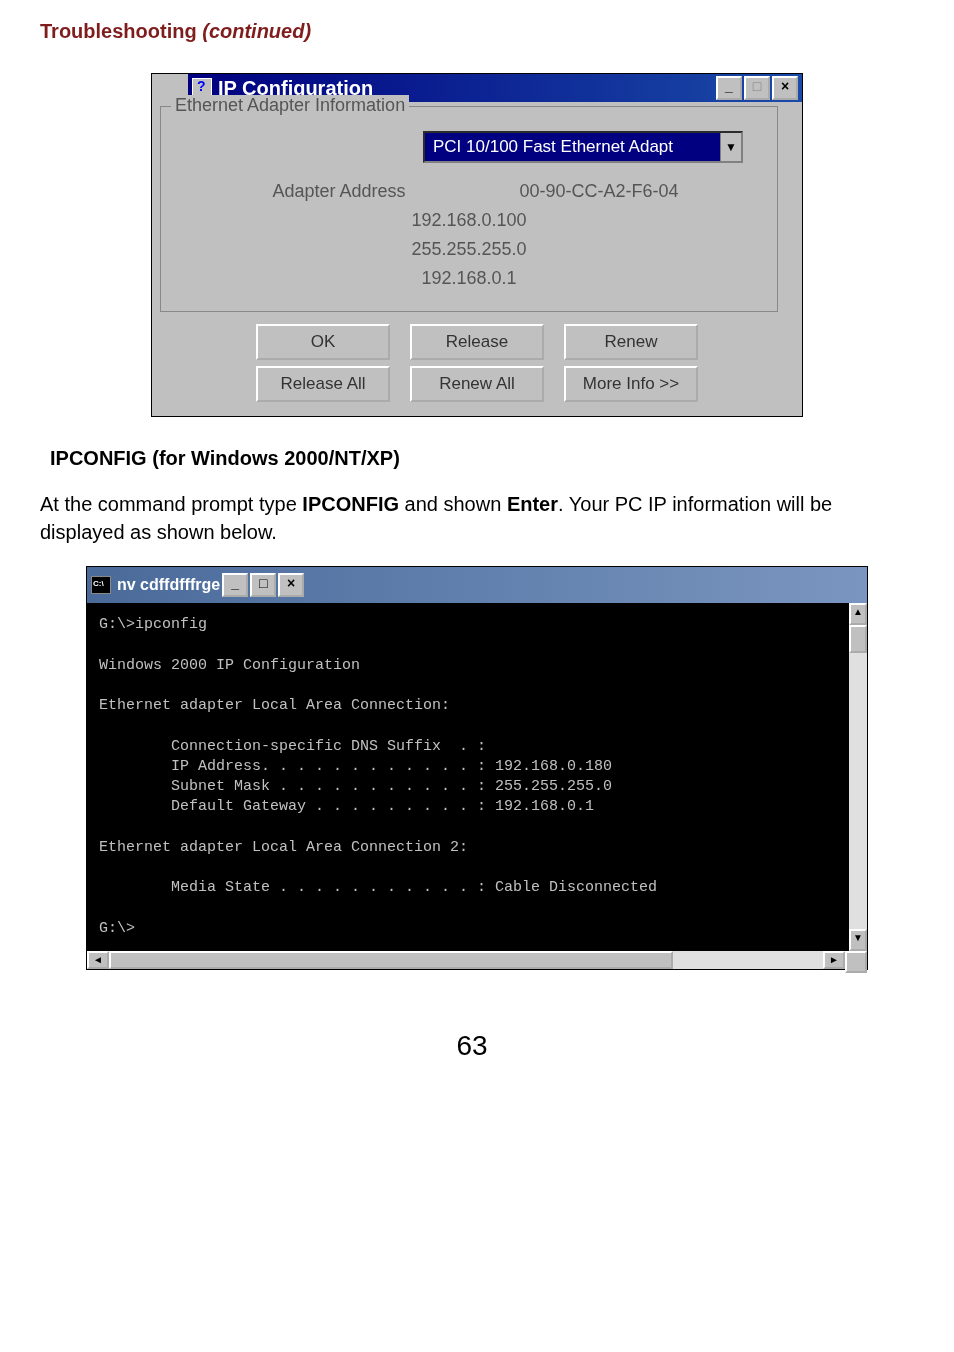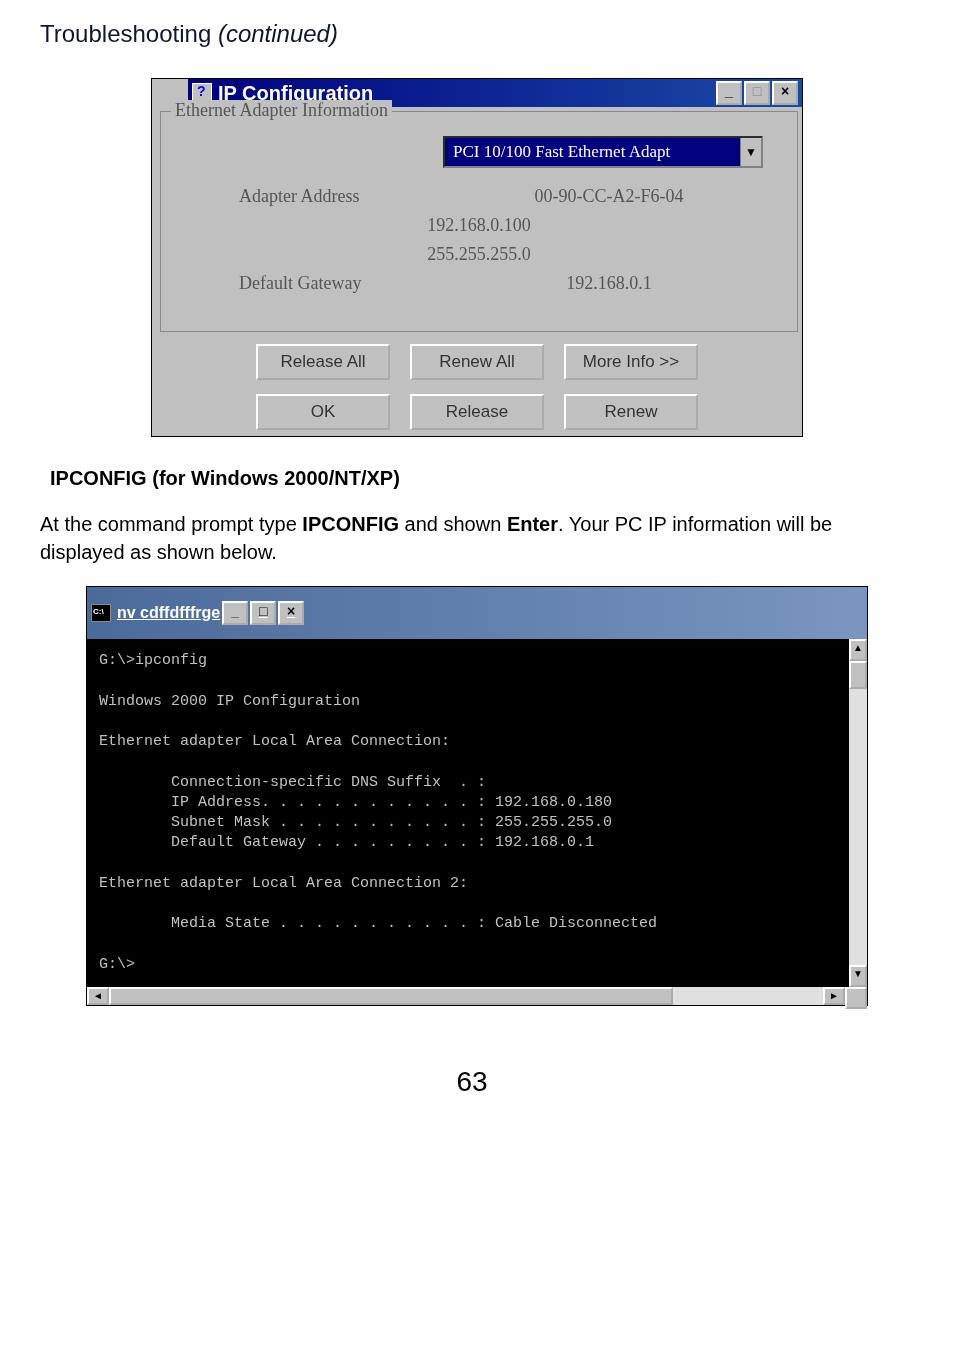--- a/index.html
+++ b/index.html
@@ -4,23 +4,23 @@
 <style>
   body {
     margin: 0;
     padding: 20px 40px;
     font-family: Arial, Helvetica, sans-serif;
     background: #ffffff;
     width: 954px;
     box-sizing: border-box;
   }
   .page-heading {
-    color: #0f172a;
-    font-size: 24px;
-    font-weight: normal;
+    color: #7f1d1d;
+    font-size: 20px;
+    font-weight: bold;
     margin-bottom: 30px;
   }
   .page-heading .cont {
     font-style: italic;
   }
   .dialog-wrap {
     width: 650px;
     margin: 0 auto 30px auto;
     border: 1px solid #000;
     background: #c0c0c0;
@@ -60,25 +60,24 @@
     border: 2px outset #fff;
     margin-left: 2px;
     font-size: 14px;
     font-weight: bold;
     text-align: center;
     line-height: 16px;
     color: #000;
   }
   .winbtn.disabled { color: #808080; }
   .group {
-    margin: 4px 4px 12px 8px;
+    margin: 4px 24px 12px 8px;
     border: 1px solid #888;
-    padding: 10px 14px 29px 14px;
-    position: relative;
-    font-family: Liberation Serif, serif;
+    padding: 10px 14px 14px 14px;
+    position: relative;
   }
   .group-legend {
     position: absolute;
     top: -12px;
     left: 10px;
     background: #c0c0c0;
     padding: 0 4px;
     font-size: 18px;
     color: #555;
   }
@@ -114,21 +113,21 @@
   }
   .info-row {
     display: flex;
     justify-content: center;
     margin: 8px 0;
     font-size: 18px;
     color: #555;
   }
   .info-label {
     width: 220px;
-    text-align: left;
+    text-align: center;
     padding-right: 40px;
   }
   .info-value {
     width: 220px;
     text-align: center;
   }
   .btn-row {
     display: flex;
     justify-content: center;
     gap: 20px;
@@ -158,24 +157,23 @@
     width: 780px;
     margin: 0 auto;
     border: 1px solid #000;
     background: #c0c0c0;
   }
   .console-title {
     background: linear-gradient(to right, #4a6a9a, #7a96c0);
     color: #fff;
     display: flex;
     align-items: center;
-    padding: 14px 4px;
+    padding: 6px 4px;
     font-size: 16px;
     font-weight: bold;
-    text-decoration: underline;
   }
   .console-title .cicon {
     width: 18px;
     height: 16px;
     background: #000;
     border: 1px solid #888;
     margin-right: 6px;
     display:inline-block;
     position:relative;
   }
@@ -300,34 +298,33 @@
       <div class="info-label">Adapter Address</div>
       <div class="info-value">00-90-CC-A2-F6-04</div>
     </div>
     <div class="info-row">
       <div class="info-value">192.168.0.100</div>
     </div>
     <div class="info-row">
       <div class="info-value">255.255.255.0</div>
     </div>
     <div class="info-row">
-      <div class="info-label">Default Gateway</div>
       <div class="info-value">192.168.0.1</div>
     </div>
   </div>
 
+  <div class="btn-row">
+    <div class="btn">OK</div>
+    <div class="btn">Release</div>
+    <div class="btn">Renew</div>
+  </div>
   <div class="btn-row" style="margin-bottom:14px">
     <div class="btn">Release All</div>
     <div class="btn">Renew All</div>
     <div class="btn">More Info &gt;&gt;</div>
-  </div>
-  <div class="btn-row">
-    <div class="btn">OK</div>
-    <div class="btn">Release</div>
-    <div class="btn">Renew</div>
   </div>
 </div>
 
 <div class="subhead">IPCONFIG (for Windows 2000/NT/XP)</div>
 
 <div class="bodytext">
   <span>At the command prompt type </span><strong>IPCONFIG</strong><span> and shown </span><strong>Enter</strong><span>. Your PC IP information will be displayed as shown below.</span>
 </div>
 
 <div class="console-wrap">

